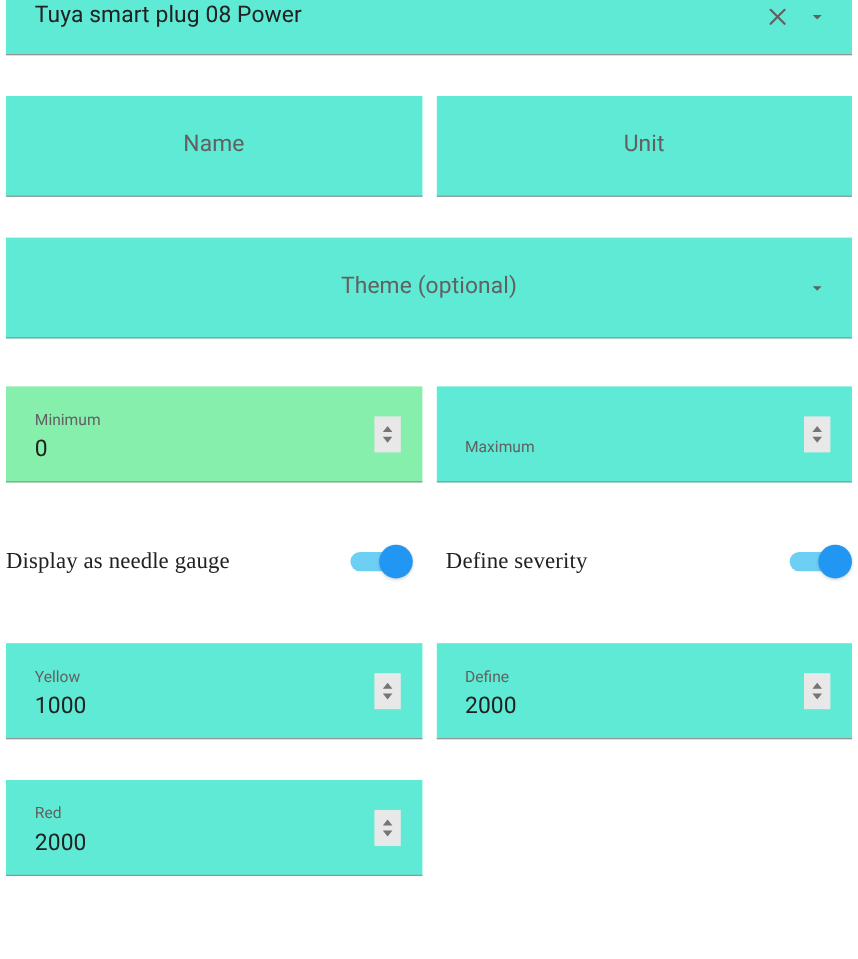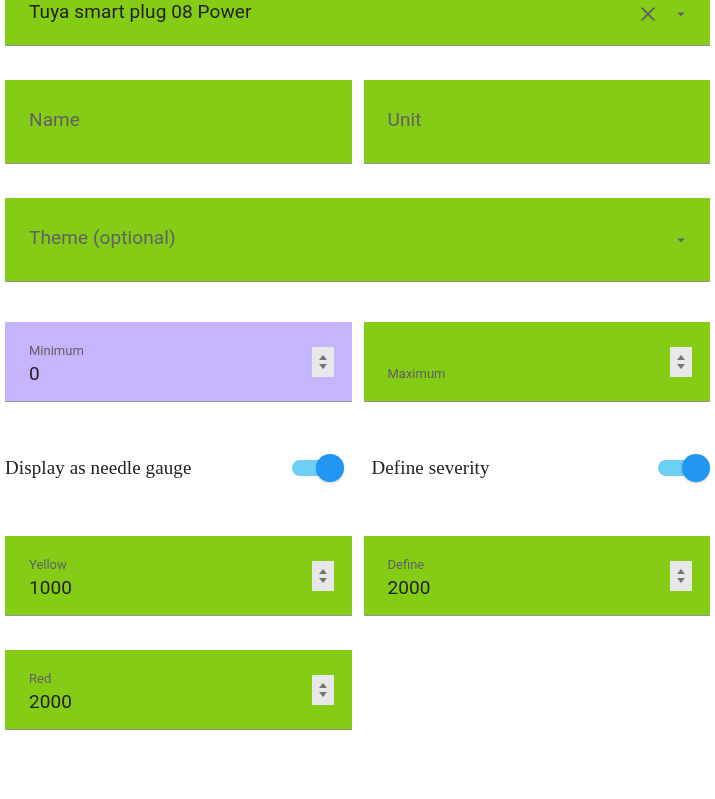--- a/index.html
+++ b/index.html
@@ -12,32 +12,33 @@
       background: #ffffff;
       width: 715px;
       height: 799px;
       overflow: hidden;
       color: #212121;
     }
     .container {
       padding: 0 5px;
     }
     .field {
-      background: #84cc16;
+      background: #5eead4;
       border-bottom: 1px solid #949494;
       padding: 8px 24px 12px 24px;
       position: relative;
       display: flex;
       flex-direction: column;
       justify-content: flex-end;
       min-height: 56px;
     }
     .field.tall {
       min-height: 84px;
       justify-content: center;
+      align-items: center;
     }
     .field.entity {
       min-height: 46px;
       padding-top: 0;
       padding-bottom: 10px;
       justify-content: flex-start;
     }
     .field-label-small {
       font-size: 13px;
       color: #616161;
@@ -68,21 +69,21 @@
     .one-col {
       margin-bottom: 40px;
     }
     .numeric-field {
       min-height: 80px;
       padding-top: 16px;
       padding-bottom: 16px;
       padding-right: 50px;
     }
     .minimum-field {
-      background: #c4b5fd;
+      background: #86efac;
     }
     .field-icons-right {
       position: absolute;
       right: 20px;
       top: 50%;
       transform: translateY(-50%);
       display: flex;
       align-items: center;
       gap: 14px;
     }

